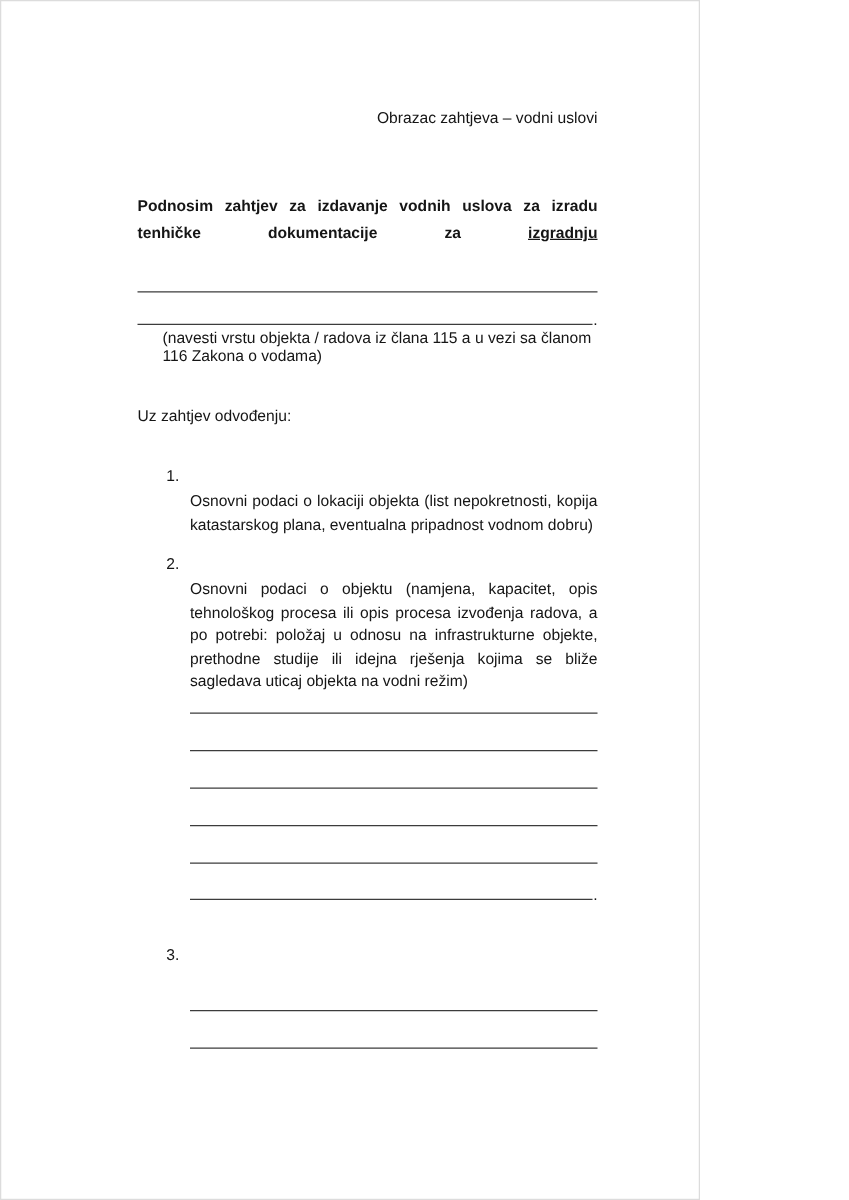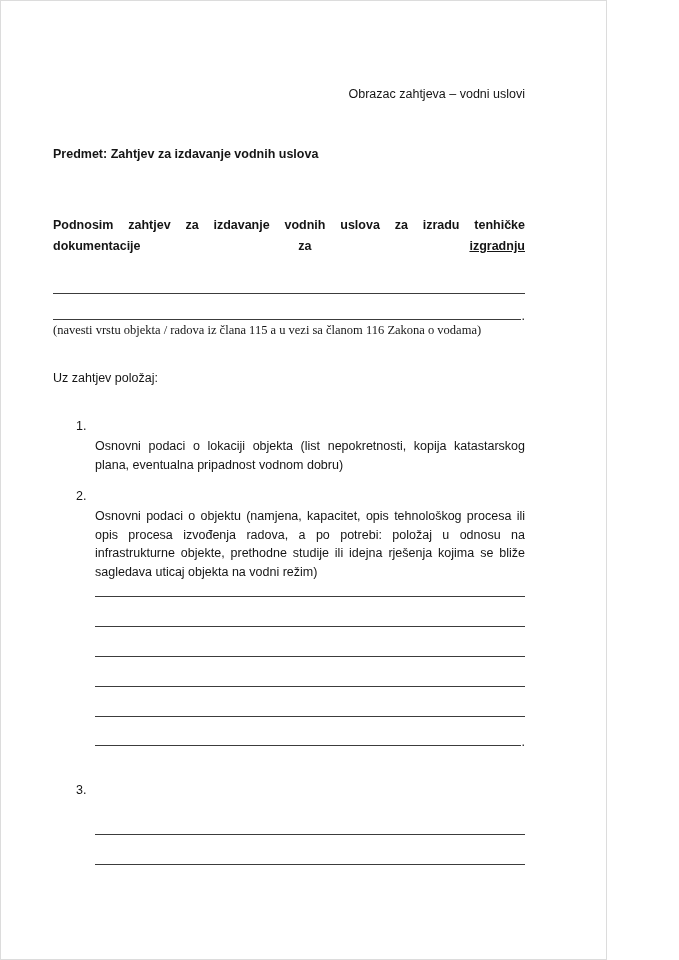--- a/index.html
+++ b/index.html
@@ -2,26 +2,26 @@
 <html><head>
 <meta charset="utf-8">
 <style>
   html, body {
     margin: 0;
     padding: 0;
     background: #ffffff;
   }
   .page {
     position: relative;
-    width: 607px;
+    width: 560px;
     height: 960px;
     box-sizing: border-box;
     background: #ffffff;
     border: 1px solid #dcdcdc;
-    padding: 0 81px 0 52px;
+    padding: 0 81px 0 109px;
     font-family: "Liberation Sans", "DejaVu Sans", sans-serif;
     font-size: 12.5px;
     color: #151515;
     overflow: hidden;
   }
   .header-note {
     margin-top: 86px;
     text-align: right;
     line-height: 15px;
   }
@@ -53,22 +53,22 @@
     align-items: flex-end;
   }
   .fill-row .fill-line { flex: 1; height: 100%; }
   .period {
     line-height: 10px;
     transform: translateY(1px);
     padding-left: 1px;
   }
   .caption {
     margin-top: 3px;
+    margin-left: 20px;
     line-height: 15px;
-    font-family: Liberation Serif, serif;
   }
   .attach-heading {
     margin-top: 33px;
     line-height: 15px;
   }
   .item {
     display: flex;
     line-height: 18.5px;
   }
   .item-1 { margin-top: 31px; }
@@ -93,35 +93,34 @@
   .i3-line-first { height: 33px; }
   .i3-line { height: 29px; }
 </style>
 </head>
 <body>
 
 <div class="page">
 
   <div class="header-note">Obrazac zahtjeva – vodni uslovi</div>
 
-  <div class="subject">Predmet: Zahtjev za izdavanje vodnih uslova</div>
 
   <div class="intro">
     <div class="intro-line1"><span>Podnosim zahtjev za izdavanje vodnih uslova za izradu tenhičke dokumentacije za </span><span class="u">izgradnju</span></div>
   </div>
 
   <div class="fill-line fg1-line1"></div>
   <div class="fill-row fg1-row">
     <div class="fill-line"></div>
     <span class="period">.</span>
   </div>
 
   <div class="caption">(navesti vrstu objekta / radova iz člana 115 a u vezi sa članom 116 Zakona o vodama)</div>
 
-  <div class="attach-heading">Uz zahtjev položaj:</div>
+  <div class="attach-heading">Uz zahtjev odvođenju:</div>
 
   <div class="item item-1">
     <div class="item-num">1.</div>
     <div class="item-body">
       <div class="item-text">Osnovni podaci o lokaciji objekta (list nepokretnosti, kopija katastarskog plana, eventualna pripadnost vodnom dobru)</div>
     </div>
   </div>
 
   <div class="item item-2">
     <div class="item-num">2.</div>

